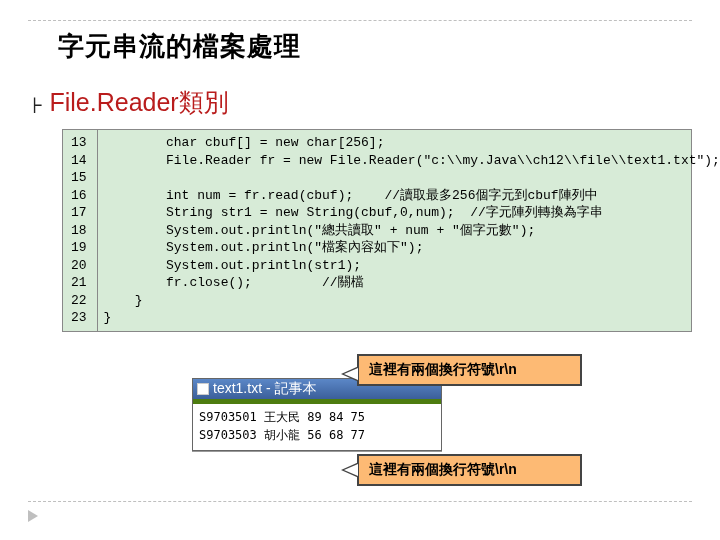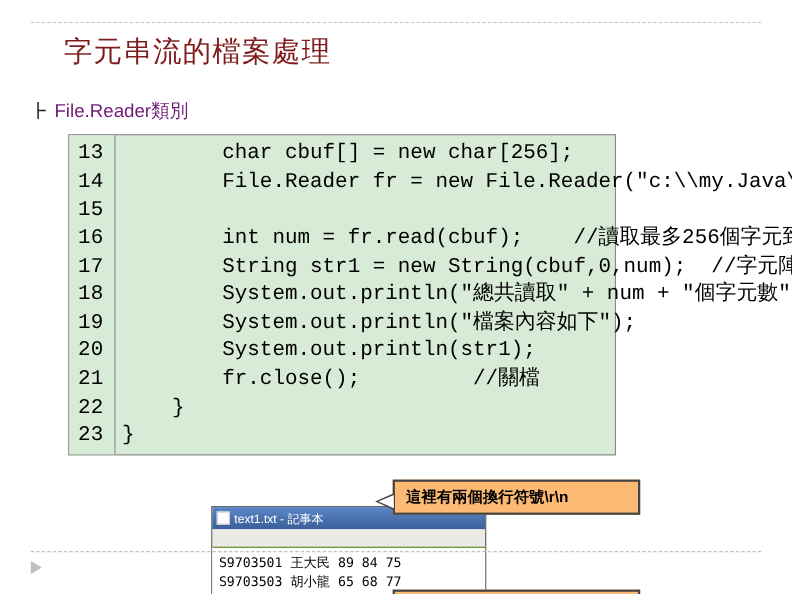--- a/index.html
+++ b/index.html
@@ -10,49 +10,49 @@
     position: relative;
     padding: 14px 28px 14px 28px;
   }
   .hr-dash {
     border: 0;
     border-top: 1px dashed #bfbfbf;
     margin: 6px 0 10px 0;
   }
   .title {
     font-size: 26px;
-    font-weight: 400;
-    color: #7f1d1d;
+    font-weight: 700;
+    color: #000000;
     margin-left: 30px;
     margin-top: -2px;
     letter-spacing: 1px;
   }
   .section {
     margin-top: 22px;
     padding-left: 4px;
   }
   .section-row { display: flex; align-items: baseline; gap: 6px; }
   .bullet {
     font-family: sans-serif;
     font-size: 22px;
     color: #222;
     transform: translateY(2px);
   }
   .section-title {
-    font-size: 17px;
-    color: #701a75;
+    font-size: 25px;
+    color: #b91c1c;
   }
   .codeblock {
     margin: 10px 0 0 30px;
-    width: 498px;
+    width: 630px;
     border: 1px solid #888;
     background: #d7ebd7;
     display: flex;
     font-family: "MingLiU","PMingLiU","Courier New",monospace;
-    font-size: 19px;
+    font-size: 13px;
     line-height: 1.35;
   }
   .gutter {
     border-right: 1px solid #888;
     background: #d7ebd7;
     padding: 4px 10px 4px 8px;
     color: #000;
     white-space: pre;
     text-align: right;
   }
@@ -75,34 +75,33 @@
     background: #eceae4;
     box-shadow: 0 1px 0 #999;
     font-size: 11px;
   }
   .np-titlebar {
     display: flex; align-items: center; gap: 4px;
     height: 20px;
     background: linear-gradient(#5b87c7,#3b5f9a);
     color: #fff;
     padding: 0 4px;
-    font-size: 11px;
+    font-size: 14px;
   }
   .np-icon {
     width: 12px; height: 12px; background: #fff; display: inline-block;
     border: 1px solid #ccc;
   }
   .np-body {
     background: #fff;
     padding: 4px 6px 6px 6px;
     font-family: "MingLiU","PMingLiU",monospace;
     font-size: 12px;
     line-height: 1.5;
-    border-top: 1px solid #4d7c0f;
-    margin-top: 16px;
+    border-top: 5px solid #4d7c0f;
   }
   .np-line { white-space: pre; }
   .callout {
     position: absolute;
     background: #fdba74;
     border: 2px solid #444;
     padding: 5px 10px;
     font-size: 14px;
     font-family: "MingLiU","PMingLiU",sans-serif;
     font-weight: 700;
@@ -192,21 +191,21 @@
 
     <div class="notepad-area">
 
       <div class="notepad">
         <div class="np-titlebar">
           <span class="np-icon"></span>
           <span>text1.txt - 記事本</span>
         </div>
         <div class="np-body" id="npbody">
             <div class="np-line">S9703501 王大民 89 84 75</div>
-            <div class="np-line">S9703503 胡小龍 65 68 77</div>
+            <div class="np-line">S9703503 胡小龍 56 68 77</div>
           </div>
       </div>
 
       <div class="callout c1">
         <span class="tail"></span>
         <span>這裡有兩個換行符號\r\n</span>
       </div>
       <div class="callout c2">
         <span class="tail"></span>
         <span>這裡有兩個換行符號\r\n</span>

